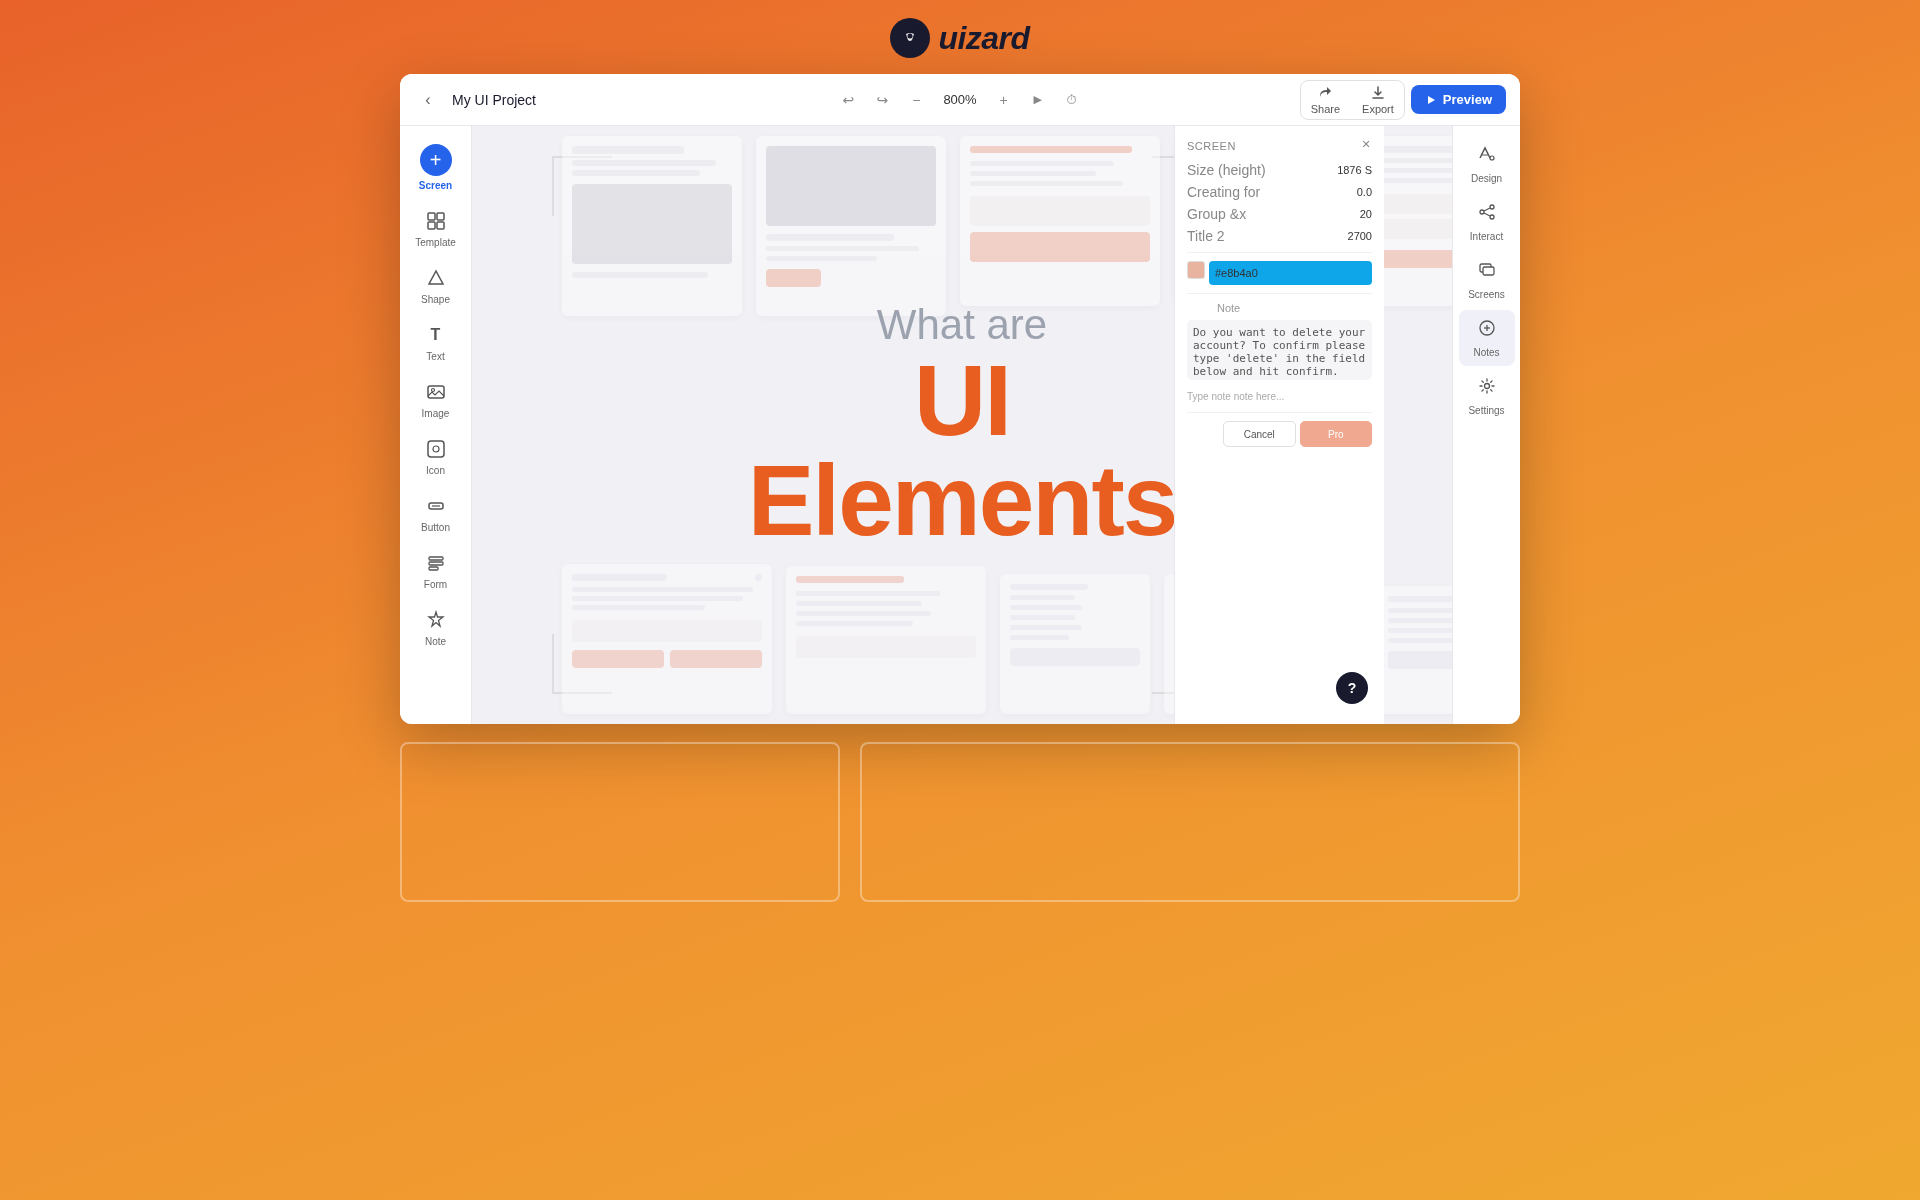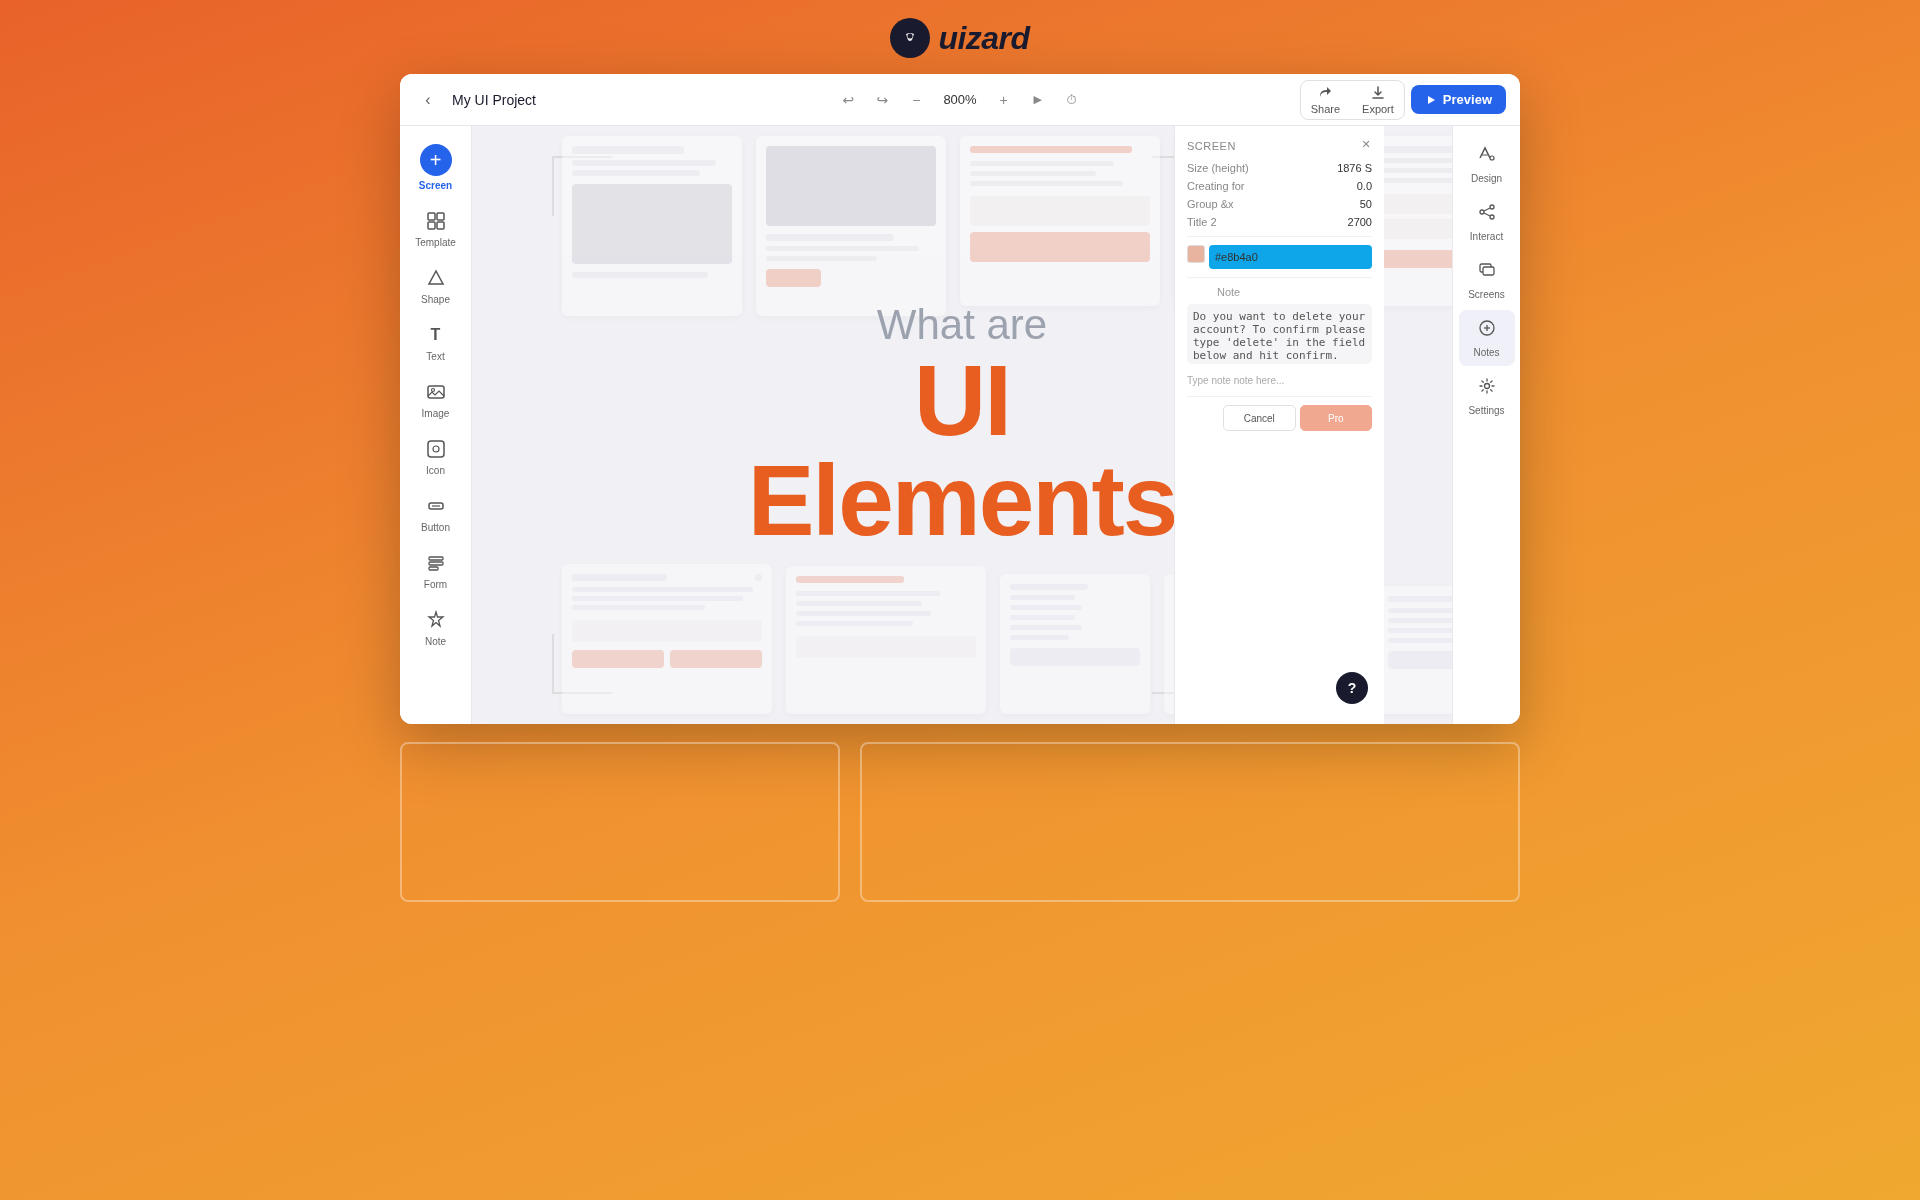--- a/index.html
+++ b/index.html
@@ -321,21 +321,21 @@
       margin-bottom: 8px;
       text-transform: uppercase;
       letter-spacing: 0.5px;
     }
     .rp-row {
       display: flex;
       justify-content: space-between;
       align-items: center;
       margin-bottom: 6px;
     }
-    .rp-label { color: #888; font-size: 11px; }
+    .rp-label { color: #888; font-size: 14px; }
     .rp-value { color: #333; font-size: 11px; font-weight: 500; }
     .rp-divider {
       height: 1px;
       background: #f0f0f0;
       margin: 8px 0;
     }
     .rp-input-row {
       display: flex;
       gap: 4px;
       margin-bottom: 6px;
@@ -688,21 +688,21 @@
         <div class="rp-row">
           <span class="rp-label">Size (height)</span>
           <span class="rp-value">1876 S</span>
         </div>
         <div class="rp-row">
           <span class="rp-label">Creating for</span>
           <span class="rp-value">0.0</span>
         </div>
         <div class="rp-row">
           <span class="rp-label">Group &amp;x</span>
-          <span class="rp-value">50</span>
+          <span class="rp-value">20</span>
         </div>
         <div class="rp-row">
           <span class="rp-label">Title 2</span>
           <span class="rp-value">2700</span>
         </div>
 
         <div class="rp-divider"></div>
 
         
         <div class="rp-input-row">

